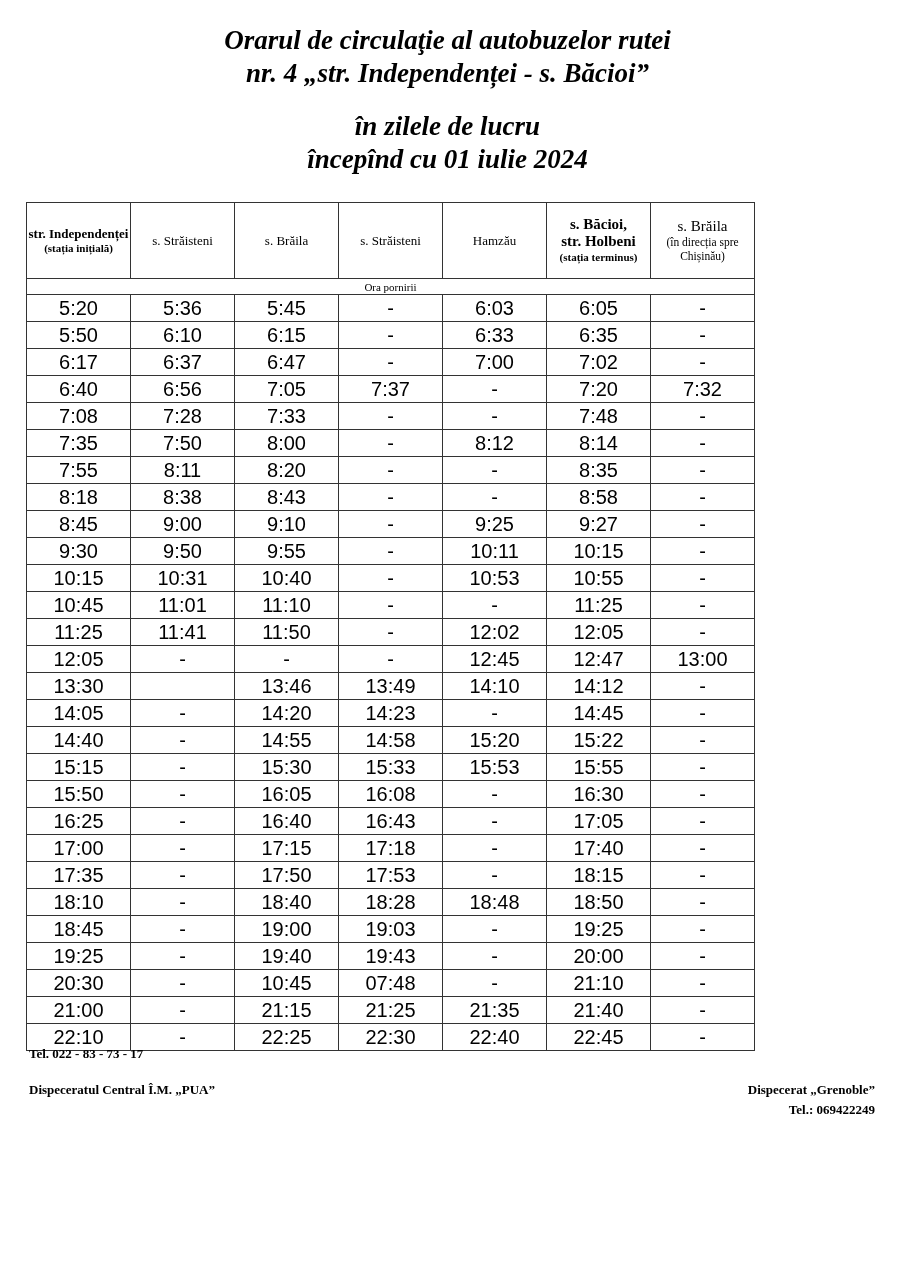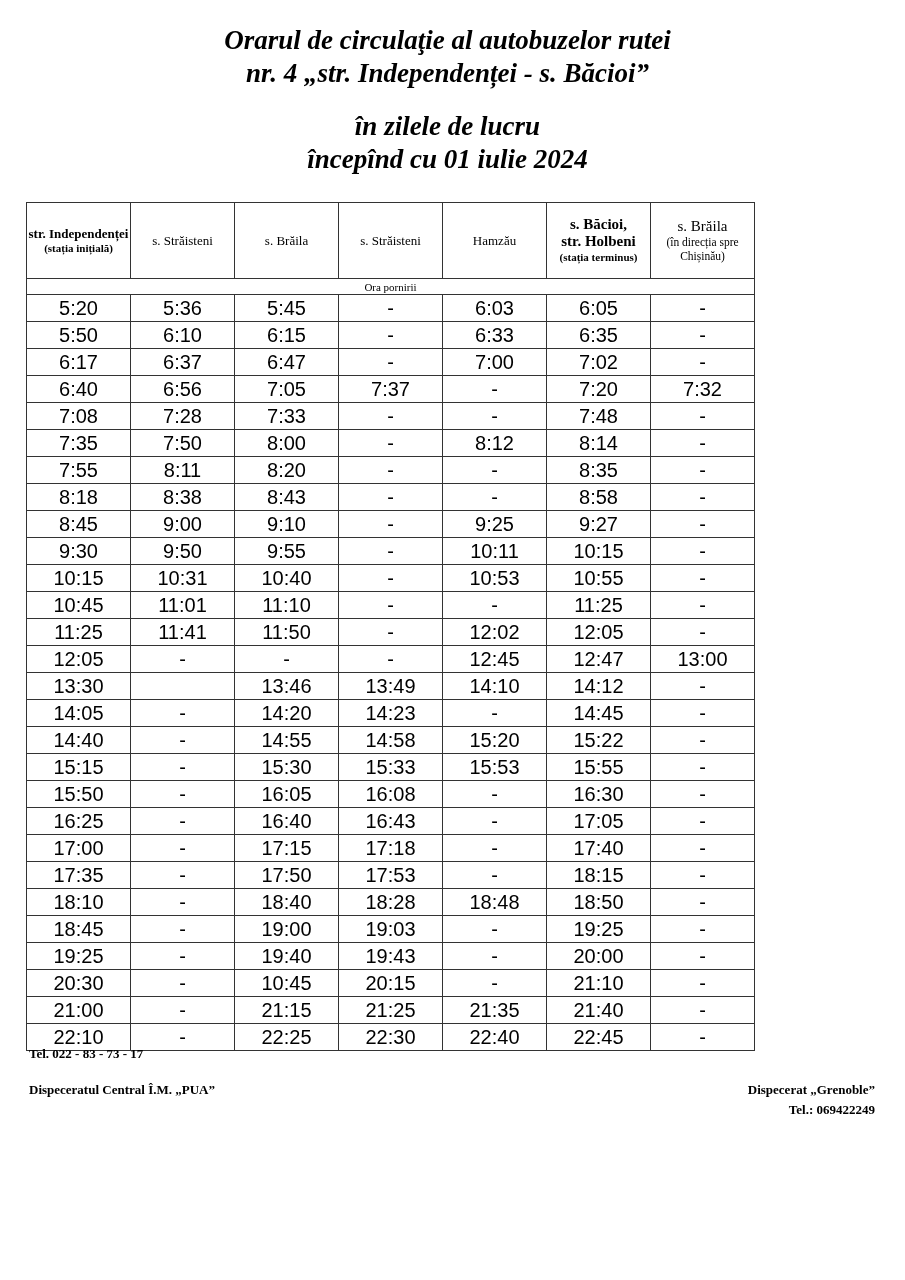--- a/index.html
+++ b/index.html
@@ -325,21 +325,21 @@
         <td class="cell">19:40</td>
         <td class="cell">19:43</td>
         <td class="cell">-</td>
         <td class="cell">20:00</td>
         <td class="cell">-</td>
       </tr>
       <tr>
         <td class="cell">20:30</td>
         <td class="cell">-</td>
         <td class="cell">10:45</td>
-        <td class="cell">20:15</td>
+        <td class="cell">07:48</td>
         <td class="cell">-</td>
         <td class="cell">21:10</td>
         <td class="cell">-</td>
       </tr>
       <tr>
         <td class="cell">21:00</td>
         <td class="cell">-</td>
         <td class="cell">21:15</td>
         <td class="cell">21:25</td>
         <td class="cell">21:35</td>

